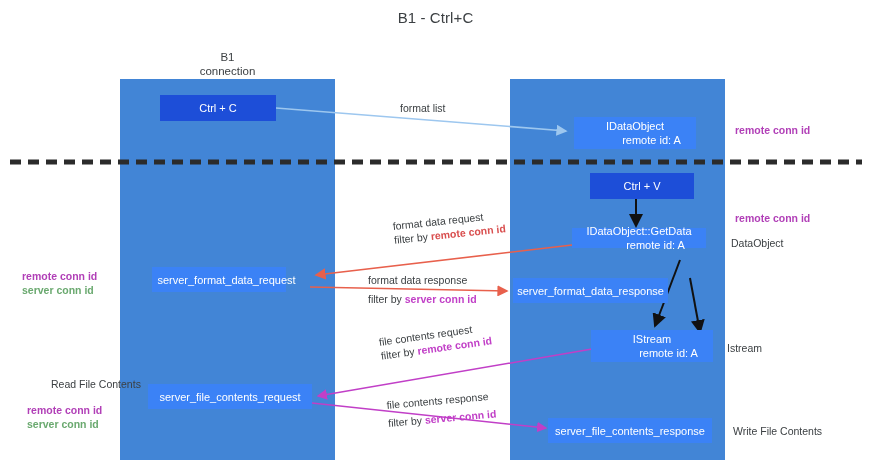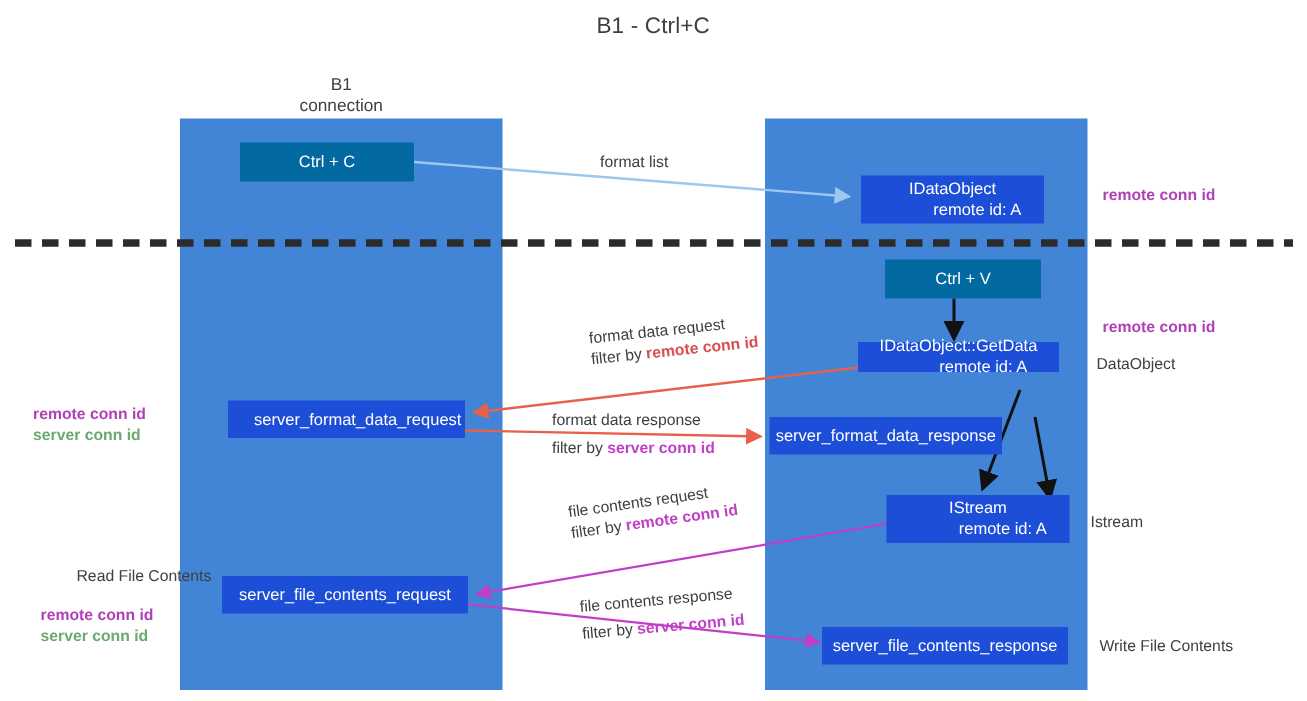--- a/index.html
+++ b/index.html
@@ -55,22 +55,22 @@
     display: flex;
     flex-direction: column;
     align-items: center;
     justify-content: center;
     color: #ffffff;
     font-size: 11px;
     line-height: 14px;
     text-align: center;
     padding: 2px 4px;
   }
-  .node.green  { background: #0369a1; }
-  .node.orange { background: #1d4ed8; }
+  .node.green  { background: #1d4ed8; }
+  .node.orange { background: #3b82f6; }
   .node .l2 { display: block; margin-left: 33px; }
 
   
   .elabel {
     position: absolute;
     font-size: 10.5px;
     line-height: 14px;
     color: #3c4043;
     white-space: nowrap;
   }
@@ -157,21 +157,21 @@
 
   <div class="node green" style="left:590px; top:173px; width:104px; height:26px;">
     <span>Ctrl + V</span>
   </div>
 
   <div class="node orange" style="left:572px; top:228px; width:134px; height:20px;">
     <span>IDataObject::GetData</span>
     <span class="l2">remote id: A</span>
   </div>
 
-  <div class="node orange" style="left:152px; top:267px; width:158px; height:25px;padding-left:19px;">
+  <div class="node orange" style="left:152px; top:267px; width:134px; height:25px;padding-left:19px;">
     <span>server_format_data_request</span>
   </div>
 
   <div class="node orange" style="left:513px; top:278px; width:155px; height:25px;">
     <span>server_format_data_response</span>
   </div>
 
   <div class="node orange" style="left:591px; top:330px; width:122px; height:32px;">
     <span>IStream</span>
     <span class="l2">remote id: A</span>

